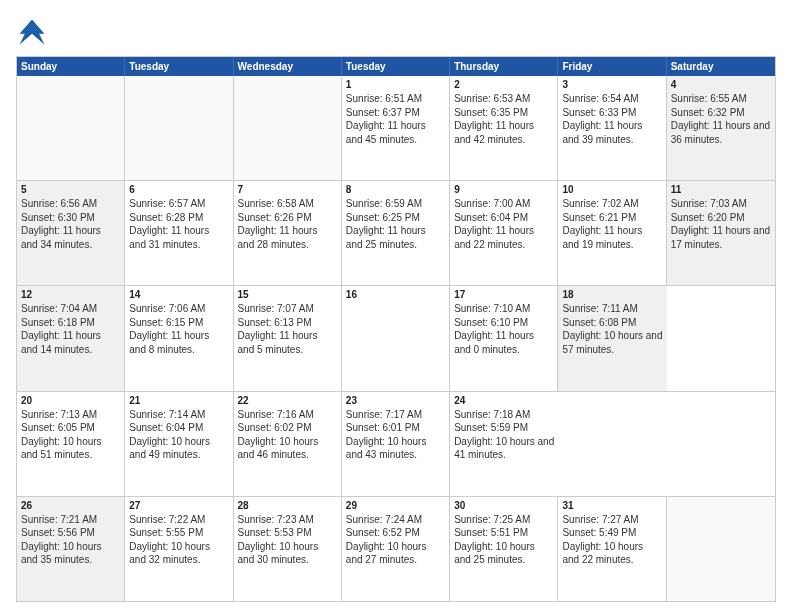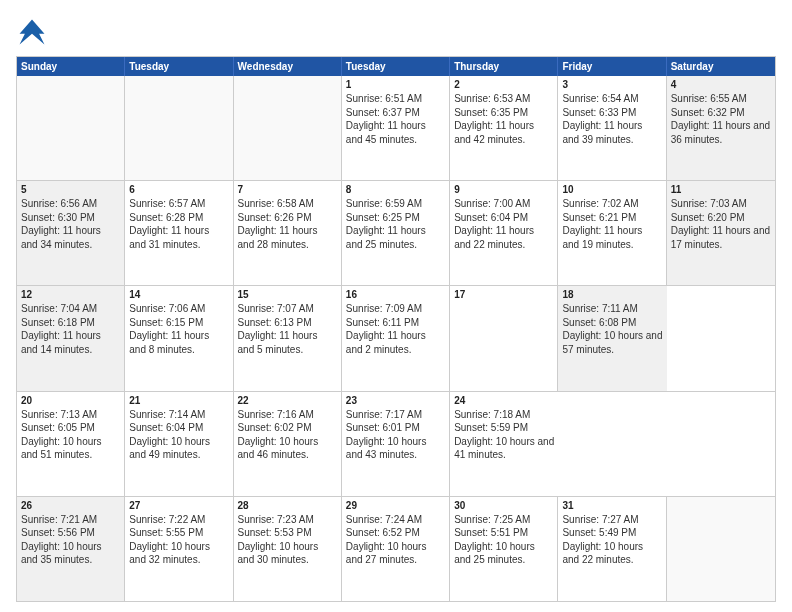--- a/index.html
+++ b/index.html
@@ -247,27 +247,27 @@
           </div>
           <div class="cal-cell">
             <div class="day-num">15</div>
             <div class="day-info">Sunrise: 7:07 AM
 Sunset: 6:13 PM
 Daylight: 11 hours
 and 5 minutes.</div>
           </div>
           <div class="cal-cell">
             <div class="day-num">16</div>
-            <div class="day-info">Sunrise: 7:09 AM
-Sunset: 6:11 PM
-Daylight: 11 hours
-and 2 minutes.</div>
           </div>
           <div class="cal-cell">
             <div class="day-num">17</div>
+            <div class="day-info">Sunrise: 7:10 AM
+Sunset: 6:10 PM
+Daylight: 11 hours
+and 0 minutes.</div>
           </div>
           <div class="cal-cell shaded">
             <div class="day-num">18</div>
             <div class="day-info">Sunrise: 7:11 AM
 Sunset: 6:08 PM
 Daylight: 10 hours
 and 57 minutes.</div>
           </div>
         </div>
         <div class="cal-row">

